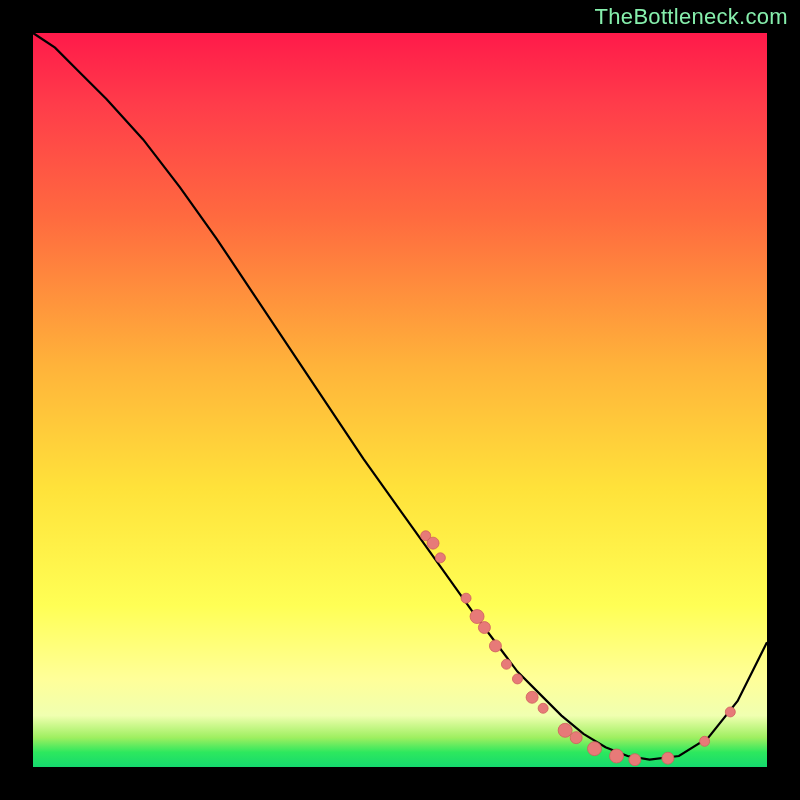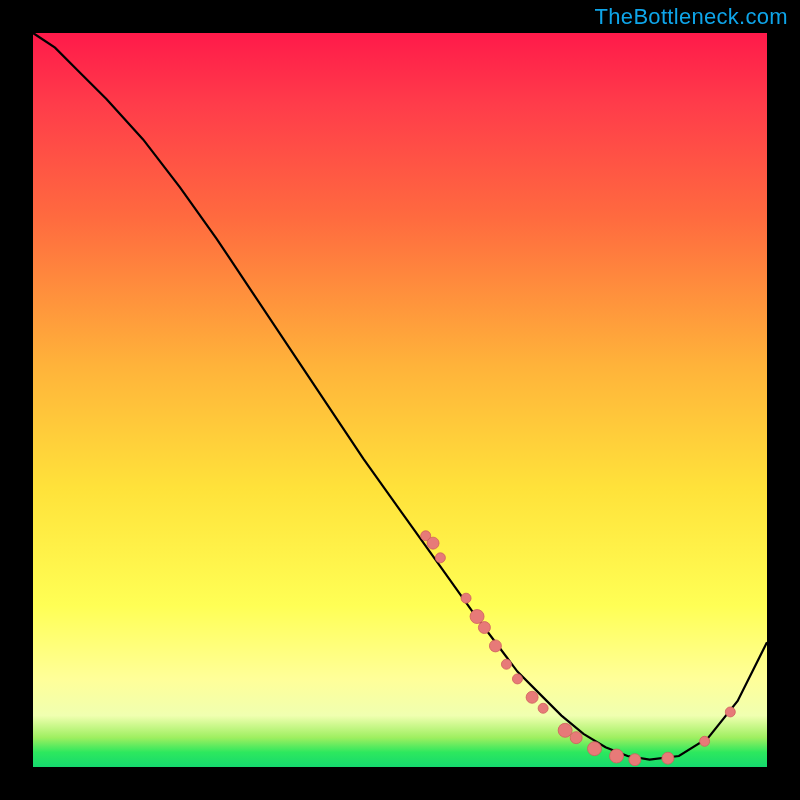--- a/index.html
+++ b/index.html
@@ -14,21 +14,21 @@
   .frame {
     position: relative;
     width: 800px;
     height: 800px;
     background: #000;
   }
   .watermark {
     position: absolute;
     top: 4px;
     right: 12px;
-    color: #0ea5e9;
+    color: #86efac;
     font-size: 22px;
     font-weight: 500;
     letter-spacing: 0.3px;
     z-index: 10;
     text-align: right;
   }
   .plot-area {
     position: absolute;
     left: 33px;
     top: 33px;

